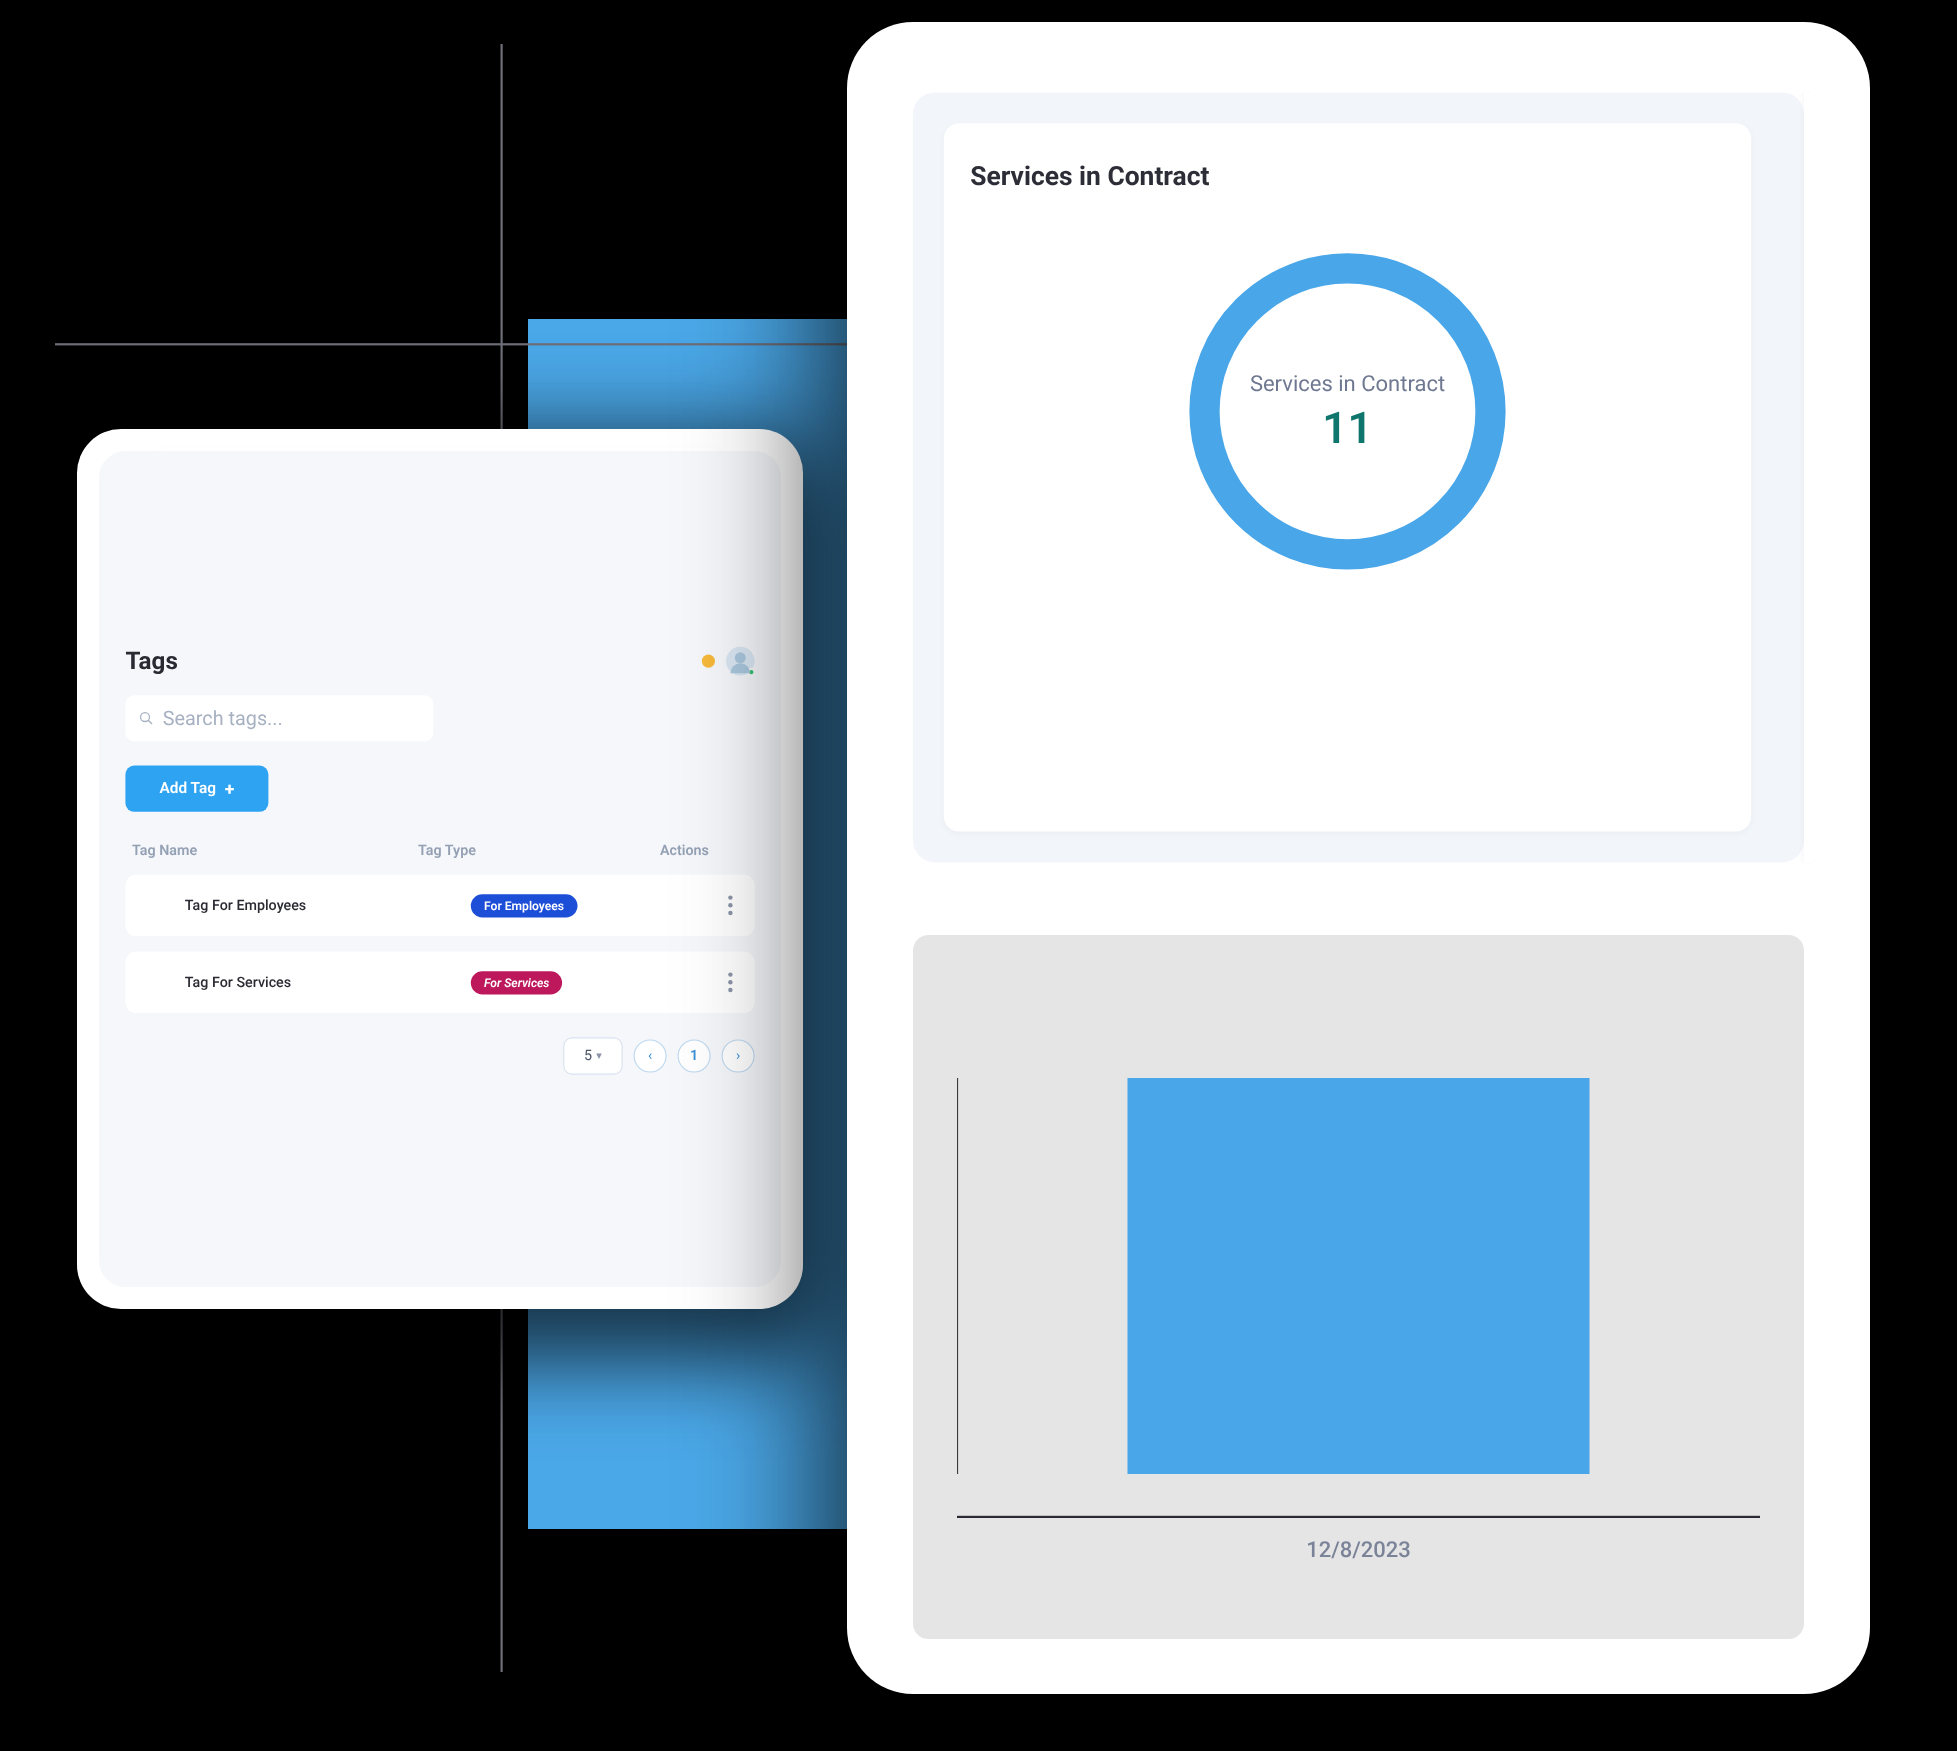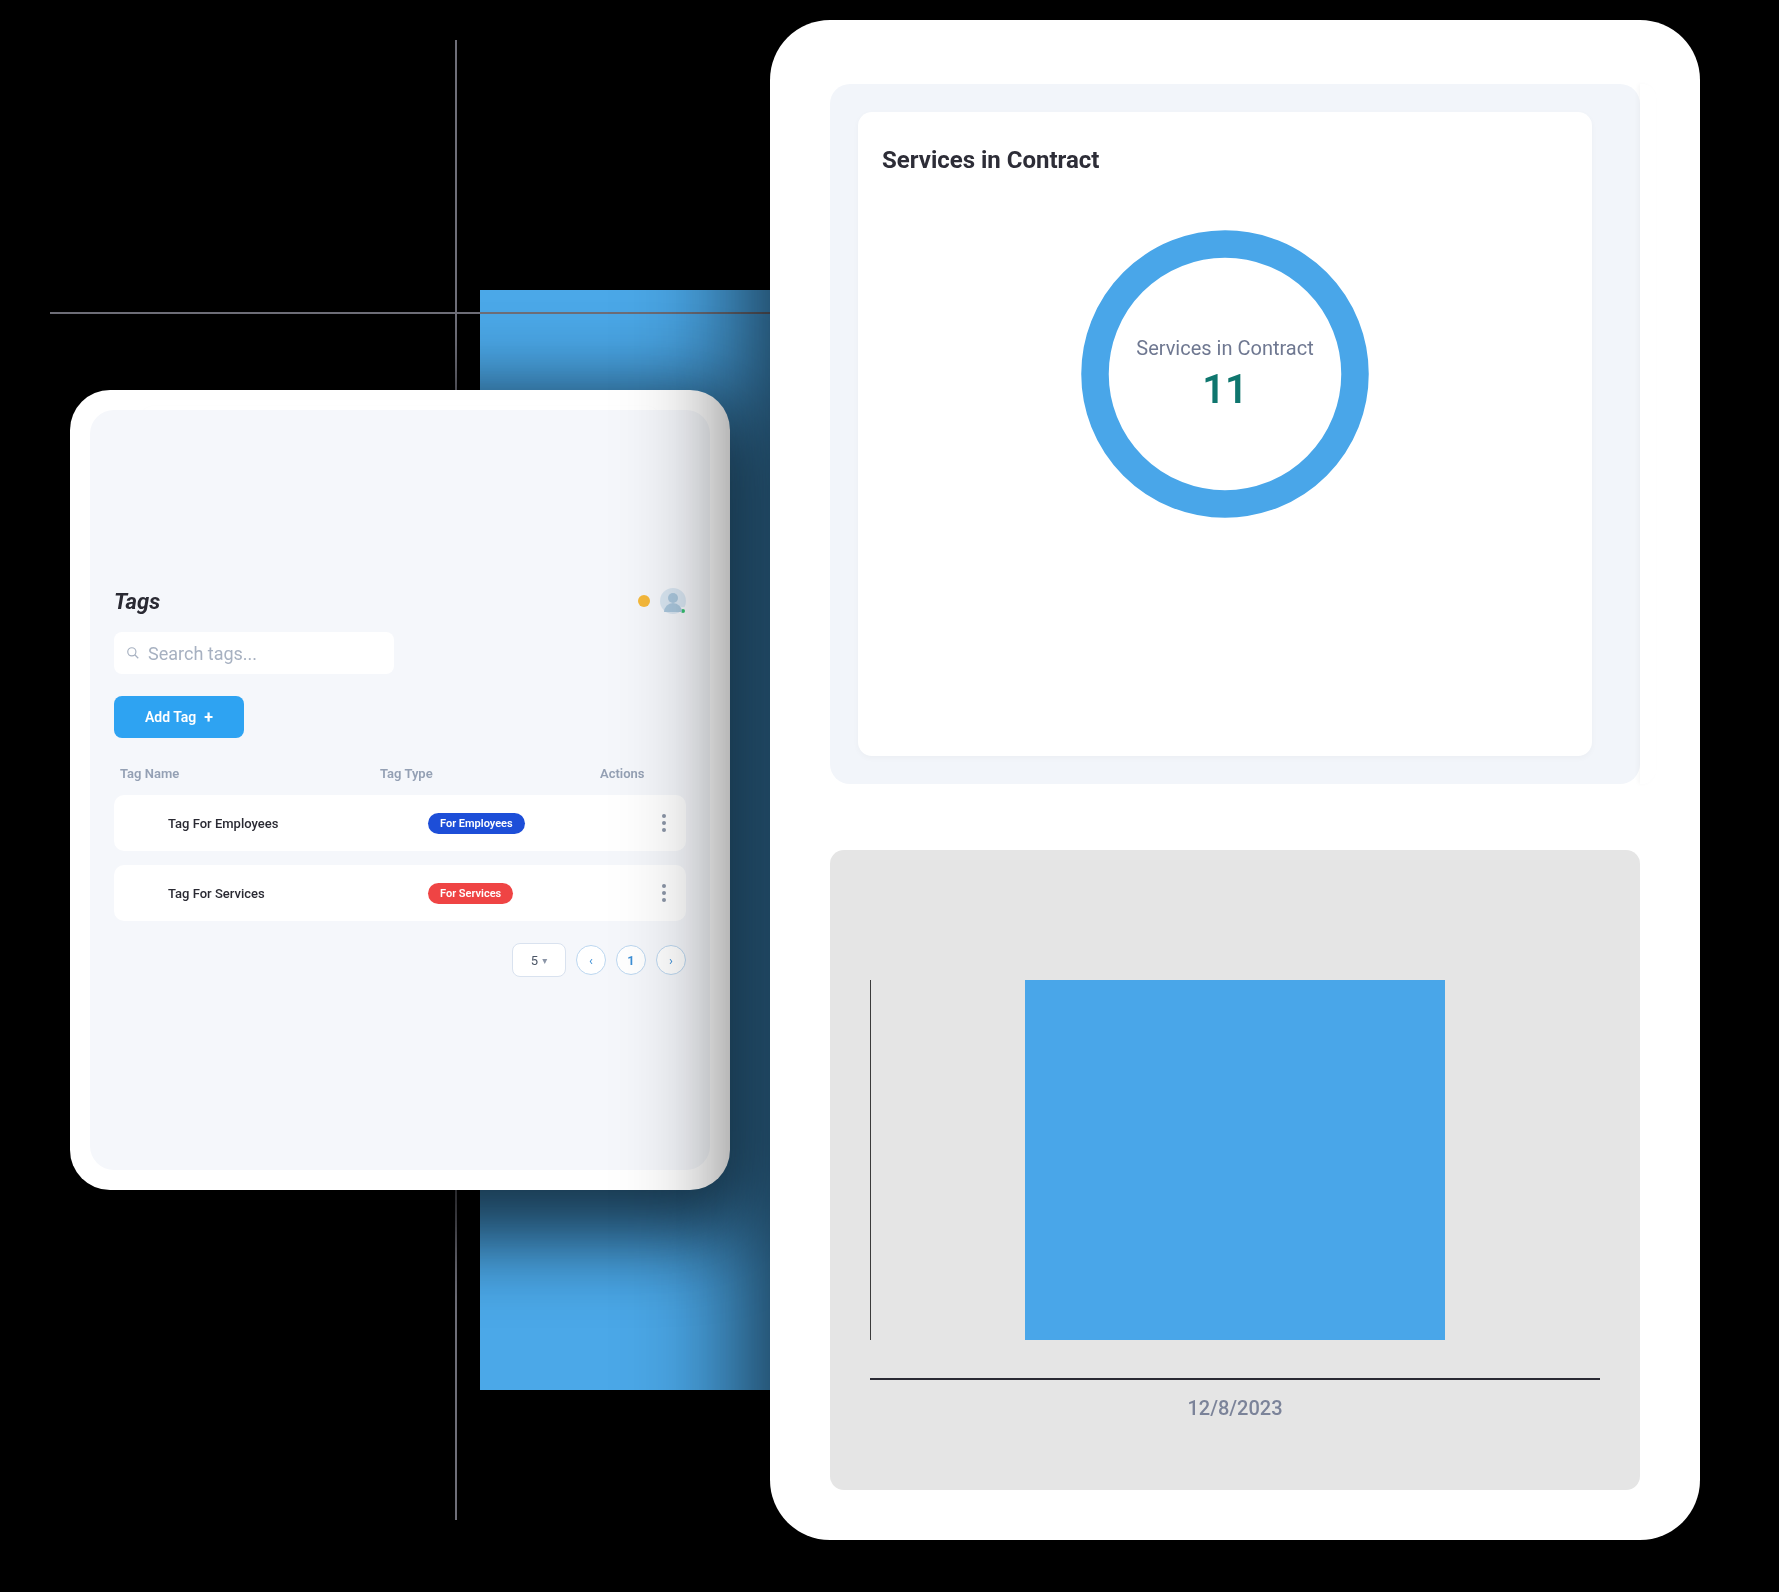--- a/index.html
+++ b/index.html
@@ -27,21 +27,21 @@
     background:#fff; border-radius:40px; overflow:hidden;
     box-shadow: 0 30px 70px rgba(0,0,0,.3);
   }
   .card-left-inner {
     position:absolute; inset:20px; background:#f5f7fb; border-radius:24px;
     padding:18px 24px; display:flex; flex-direction:column;
   }
   .tabfake { position:absolute; top:16px; left:70px; right:70px; height:50px; background:#fff; border-radius:14px; box-shadow:0 1px 3px rgba(0,0,0,.04);}
   .tabfake2 { position:absolute; top:40px; left:50px; right:50px; height:50px; background:#fff; border-radius:16px; box-shadow:0 1px 3px rgba(0,0,0,.05);}
 
-  .tags-header { display:flex; align-items:center; justify-content:space-between; margin-top:160px;font-style:italic; }
+  .tags-header { display:flex; align-items:center; justify-content:space-between; margin-top:160px; }
   .tags-title { font-size:22px; font-weight:700; color:#2a2a33; }
   .header-right { display:flex; align-items:center; gap:10px; }
   .status-dot { width:12px; height:12px; border-radius:50%; background:#f6b93b; }
   .avatar { width:26px; height:26px; border-radius:50%; background:#d9e6f2; position:relative; }
   .avatar::before { content:""; position:absolute; width:10px; height:10px; top:5px; left:8px; border-radius:50%; background:#aac7dd;}
   .avatar::after  { content:""; position:absolute; width:18px; height:9px; bottom:2px; left:4px; border-radius:9px 9px 0 0; background:#aac7dd;}
   .avatar-ind { position:absolute; right:-1px; bottom:-1px; width:8px; height:8px; background:#38c172; border:2px solid #f5f7fb; border-radius:50%;}
 
   .search-box { margin-top:18px; background:#fff; border-radius:8px; height:42px; width:280px; display:flex; align-items:center; padding:0 12px; color:#a7b1c1; font-size:18px; gap:8px;}
   .search-box svg { width:14px; height:14px; stroke:#a7b1c1; fill:none; stroke-width:2;}
@@ -51,21 +51,21 @@
 
   .table-head { display:flex; margin-top:28px; font-size:13px; color:#94a0b4; font-weight:600; padding:0 6px;}
   .col-name { flex: 0 0 260px; }
   .col-type { flex: 1; }
   .col-actions { flex: 0 0 80px; text-align:left; }
 
   .row { background:#fff; border-radius:10px; height:56px; margin-top:14px; display:flex; align-items:center; padding:0 14px; font-size:13px; color:#2a2a33;}
   .row .col-name { font-weight:500;margin-left:40px; }
   .badge { display:inline-block; padding:4px 12px; border-radius:12px; font-size:11px; font-weight:600; color:#fff;}
   .badge.purple { background:#1d4ed8;text-align:center; }
-  .badge.blue   { background:#ef4444; }
+  .badge.blue   { background:#be185d;font-style:italic; }
   .row .col-actions { display:flex; justify-content:flex-end; }
   .dots { display:flex; flex-direction:column; gap:3px; padding:6px; border-radius:6px; }
   .dots span { width:4px; height:4px; background:#8b95a7; border-radius:50%; }
 
   .pager { display:flex; align-items:center; justify-content:flex-end; gap:10px; margin-top:22px; }
   .pgsize { background:#fff; border:1px solid #d9e2ef; border-radius:8px; height:34px; width:54px; display:flex; align-items:center; justify-content:center; gap:4px; font-size:13px; color:#4b5566;}
   .pgsize .caret { font-size:10px; color:#8b95a7;}
   .pbtn { width:30px; height:30px; border:1.5px solid #bcd7f0; border-radius:50%; display:flex; align-items:center; justify-content:center; color:#3c8fd6; font-size:13px; background:#fff;}
   .pbtn.num { font-weight:600; }
 

